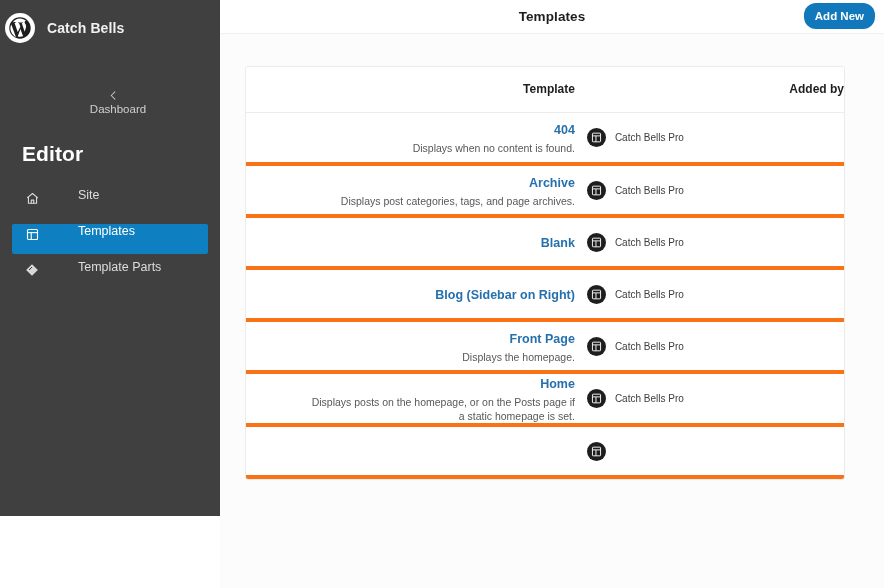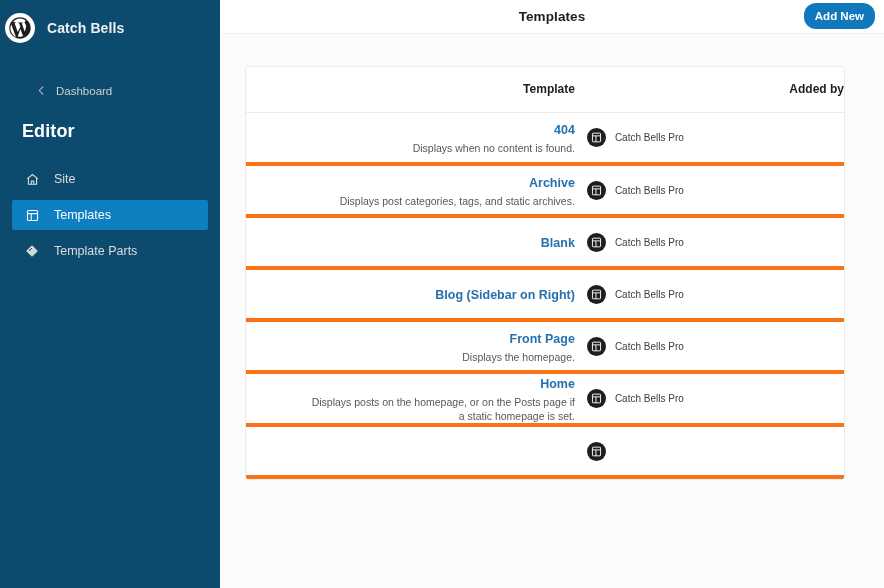--- a/index.html
+++ b/index.html
@@ -17,22 +17,22 @@
     width: 884px;
     height: 588px;
     display: flex;
     overflow: hidden;
   }
 
   
   #sidebar {
     width: 220px;
     min-width: 220px;
-    height: 588px;
-    background: #0c4a6e;
+    height: 516px;
+    background: #404040;
     color: #e0e0e0;
     position: relative;
     overflow: hidden;
   }
 
   .brand {
     display: flex;
     align-items: center;
     height: 44px;
     padding-left: 5px;
@@ -52,56 +52,58 @@
     margin-left: 12px;
     font-size: 14px;
     font-weight: 600;
     color: #f0f0f1;
     letter-spacing: .1px;
   }
 
   .back-link {
     display: flex;
     align-items: center;
-    margin-top: 31px;
-    padding-left: 36px;
+    margin-top: 40px;
+    padding-left: 16px;
     height: 20px;
     cursor: pointer;
+    flex-direction: column;
   }
   .back-chevron {
     font-size: 13px;
     line-height: 1;
     color: #bdbdbd;
     margin-right: 9px;
     display: inline-block;
   }
   .back-label {
     font-size: 11.5px;
     color: #cfcfcf;
   }
 
   .editor-heading {
-    margin-top: 20px;
+    margin-top: 32px;
     padding-left: 22px;
-    font-size: 18px;
+    font-size: 21px;
     font-weight: 700;
     color: #ffffff;
     letter-spacing: .1px;
   }
 
   .nav { margin-top: 22px; padding: 0 12px; }
 
   .nav-item {
     display: flex;
-    align-items: center;
+    align-items: flex-start;
     height: 30px;
     padding-left: 10px;
     border-radius: 2px;
     margin-bottom: 0px;
     cursor: pointer;
+    gap: 24px;
   }
   .nav-item.active {
     background: #0e7fc1;
   }
   .nav-icon {
     width: 20px;
     height: 20px;
     display: flex;
     align-items: center;
     justify-content: center;
@@ -339,21 +341,21 @@
                         <rect x="4.5" y="4" width="15" height="16" rx="1.2"></rect>
                         <line x1="4.5" y1="9" x2="19.5" y2="9"></line>
                         <line x1="11" y1="9" x2="11" y2="20"></line>
                       </svg>
                     </span>
                     <span class="addedby-label">Catch Bells Pro</span>
                   </div>
                 </td>
               </tr>
               <tr>
-                <td class="col-template"><div class="tpl-name">Archive</div><div class="tpl-desc">Displays post categories, tags, and static archives.</div></td>
+                <td class="col-template"><div class="tpl-name">Archive</div><div class="tpl-desc">Displays post categories, tags, and page archives.</div></td>
                 <td class="col-addedby cell-addedby">
                   <div class="addedby">
                     <span class="avatar">
                       <svg width="13" height="13" viewBox="0 0 24 24" fill="none" stroke="#ffffff" stroke-width="1.7" stroke-linejoin="round">
                         <rect x="4.5" y="4" width="15" height="16" rx="1.2"></rect>
                         <line x1="4.5" y1="9" x2="19.5" y2="9"></line>
                         <line x1="11" y1="9" x2="11" y2="20"></line>
                       </svg>
                     </span>
                     <span class="addedby-label">Catch Bells Pro</span>

